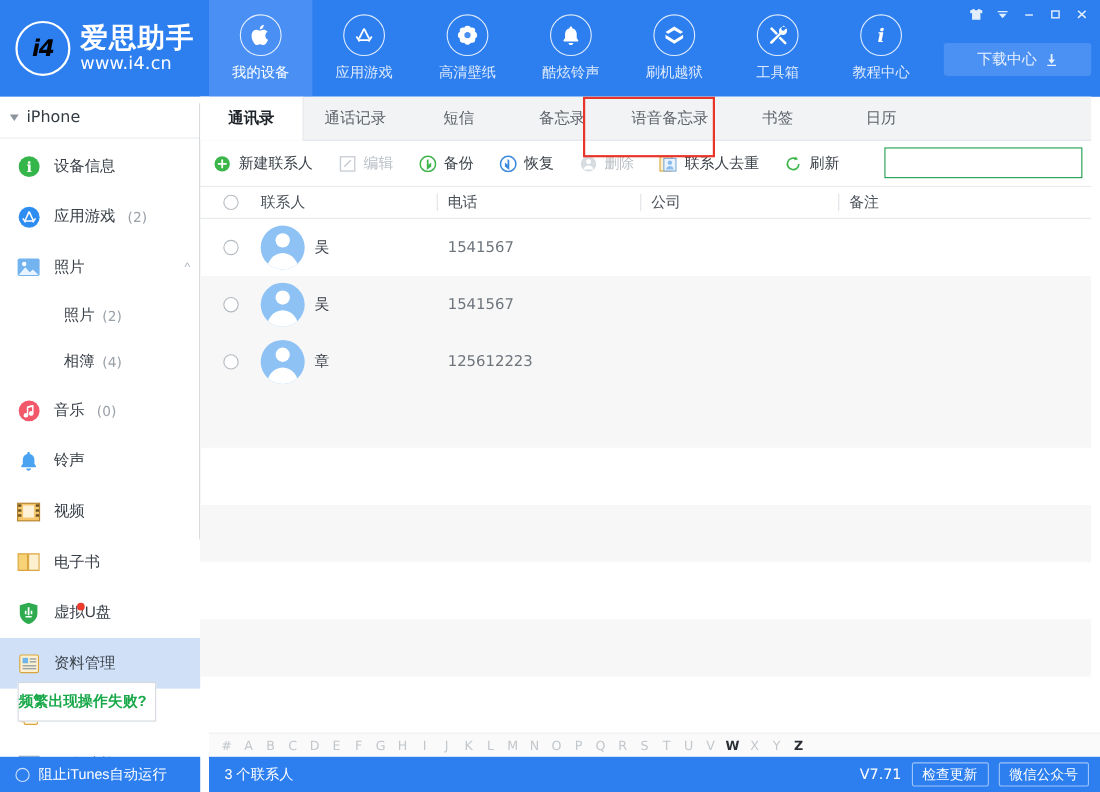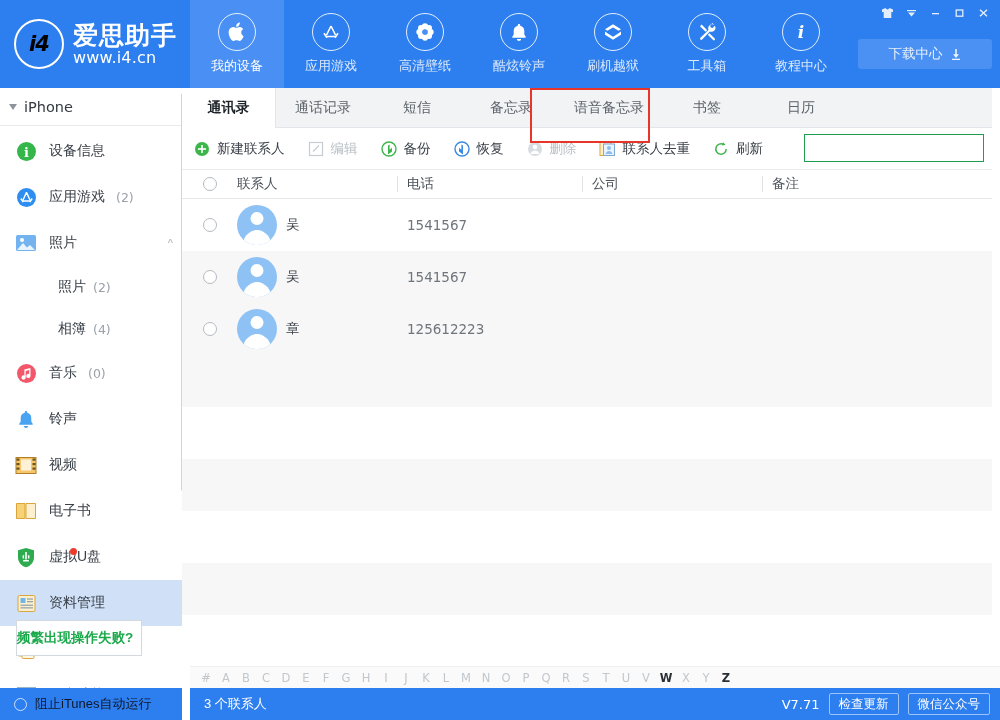--- a/index.html
+++ b/index.html
@@ -97,21 +97,21 @@
   }
   .reddot { width: 7px; height: 7px; border-radius: 50%; background: #ec3b2c;
     position: absolute; margin-left: 56px; margin-top: -12px; }
 
   .sb-bottom {
     position: absolute; left: 0; top: 688px; width: 190px; height: 32px;
     background: #2d7ff0; display: flex; align-items: center; gap: 8px;
     padding-left: 14px; cursor: pointer;
   }
   .radio-o { width: 13px; height: 13px; border-radius: 50%; border: 1.6px solid #cfe0fb; }
-  .sb-bottom .t { color: #0f172a; font-size: 13px; }
+  .sb-bottom .t { color: #ffffff; font-size: 13px; }
 
   
   .sb-scroll { position: absolute; right: 1px; top: 4px; width: 7px; height: 400px; }
   .sb-thumb { position: absolute; top: 0; width: 7px; height: 400px;
     background: #d2d6da; border-radius: 4px; }
 
   
   .main { position: absolute; left: 182px; top: 88px; width: 810px; height: 716px; background:#fff; }
 
   .tabs { height: 40px; background: #f2f3f5; display: flex; position: relative;

